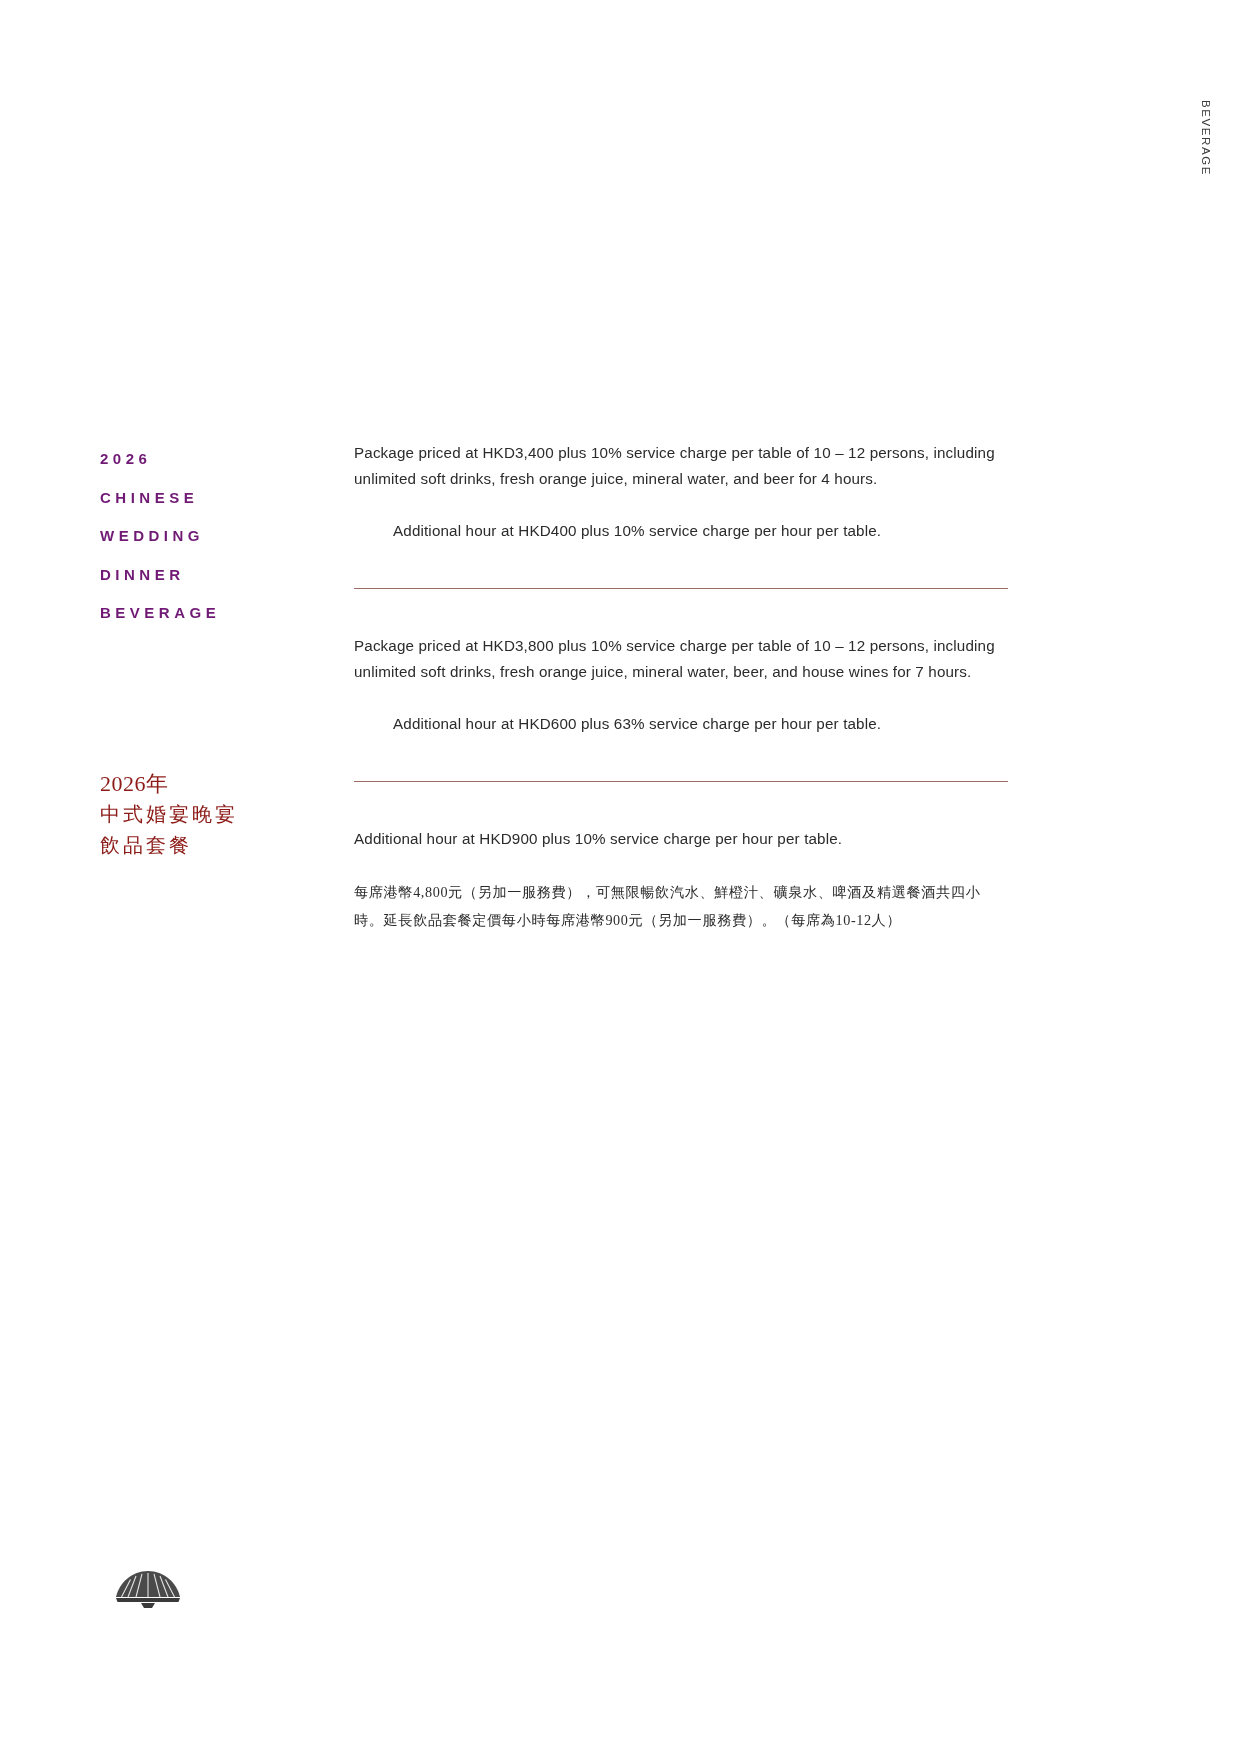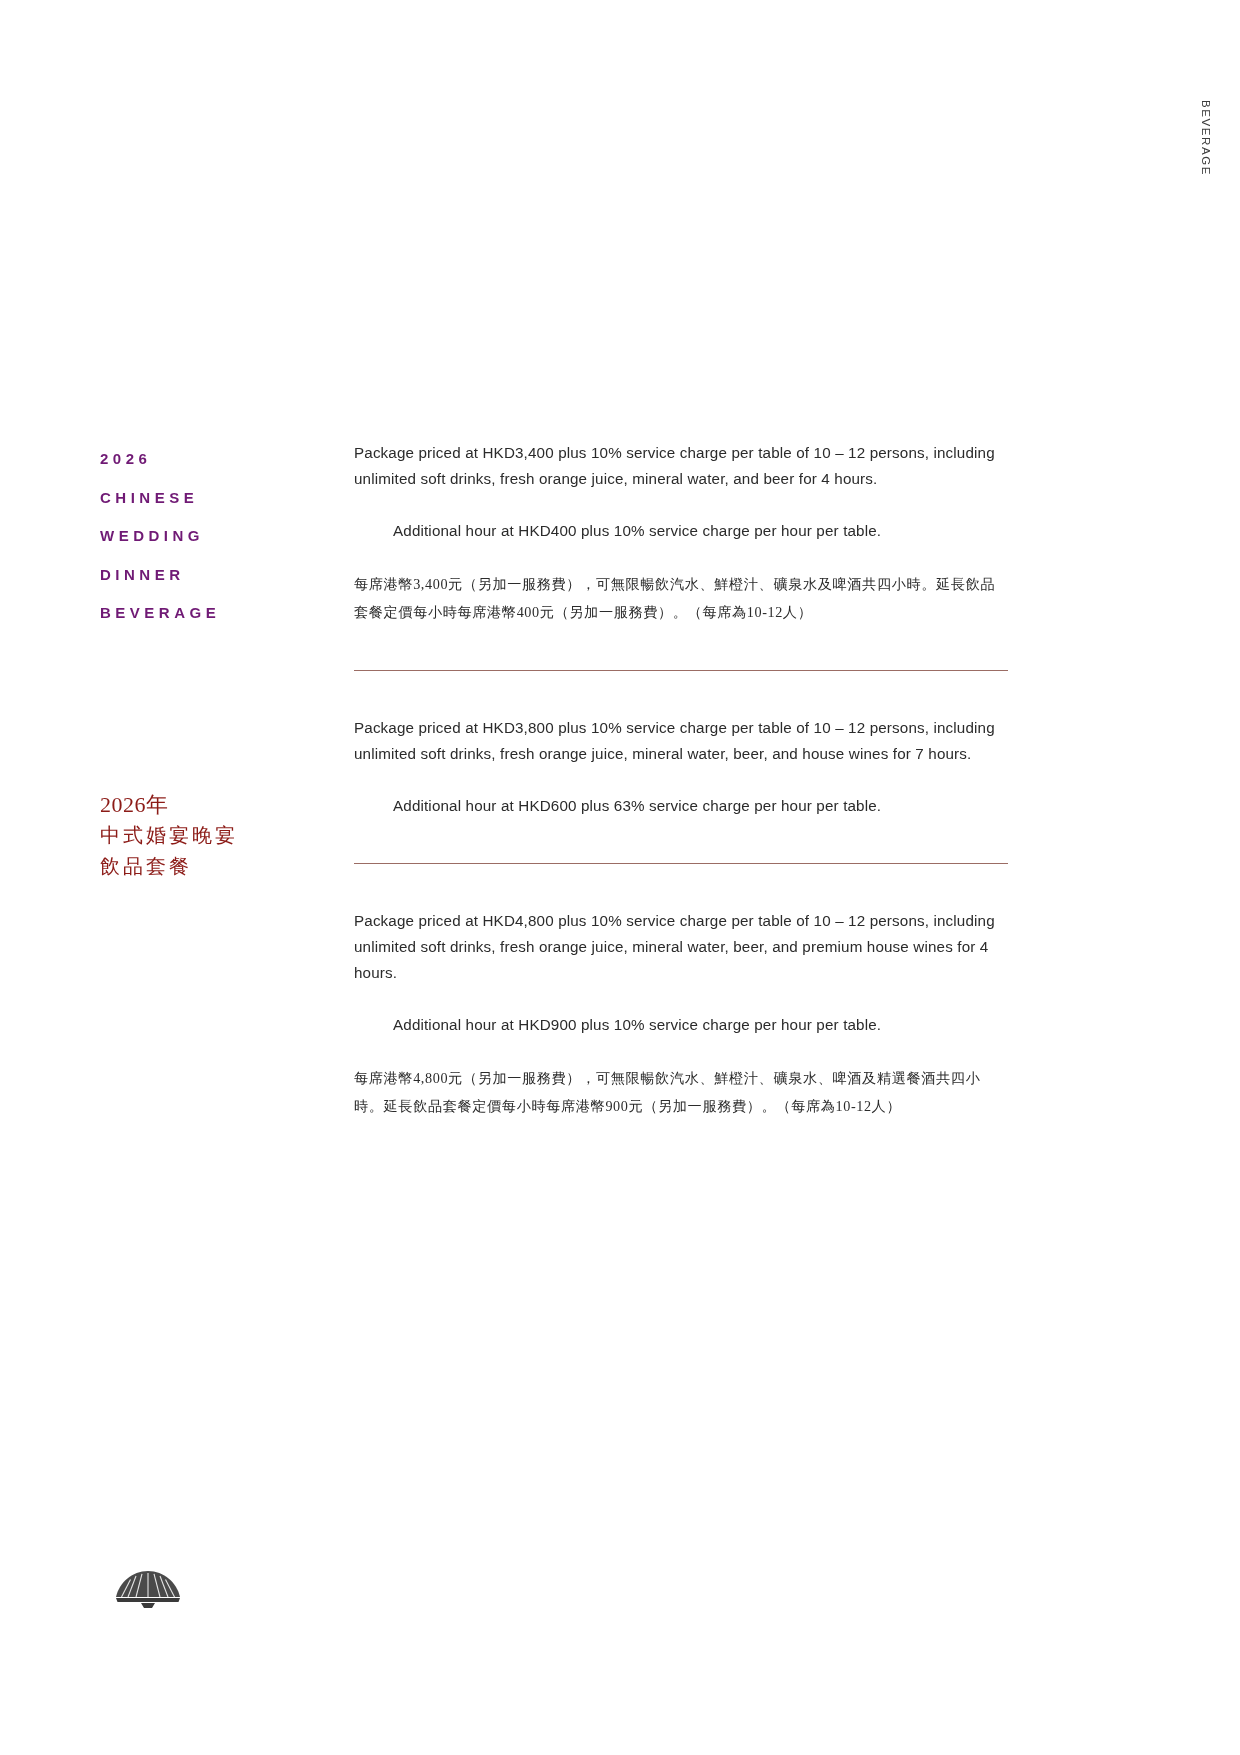--- a/index.html
+++ b/index.html
@@ -50,21 +50,21 @@
     font-size: 15px;
     font-weight: bold;
     letter-spacing: 4.5px;
     line-height: 38.5px;
     font-family: Liberation Sans, sans-serif;
   }
 
   .title-zh-block {
     position: absolute;
     left: 100px;
-    top: 789px;
+    top: 768px;
     width: 240px;
     color: #8c1b17;
     font-family: "Liberation Serif", serif;
   }
   .title-zh-year {
     font-size: 22px;
     line-height: 31px;
     letter-spacing: 0.5px;
   }
   .title-zh-line {
@@ -143,34 +143,32 @@
     <div class="title-zh-year">2026年</div>
     <div class="title-zh-line">中式婚宴晚宴</div>
     <div class="title-zh-line">飲品套餐</div>
   </div>
 
   <div class="right-col">
 
     <div class="block">
       <p class="en">Package priced at HKD3,400 plus 10% service charge per table of 10 – 12 persons, including unlimited soft drinks, fresh orange juice, mineral water, and beer for 4 hours.</p>
       <p class="en">Additional hour at HKD400 plus 10% service charge per hour per table.</p>
-      <p class="zh">每席港幣3,400元（另加一服務費），可無限暢飲汽水、鮮橙汁、礦泉水及啤酒共四小時。延長飲品套餐定價每小時每席港幣400元（另加一服務費）。（每席為10-12人）</p>
     </div>
 
     <div class="divider"></div>
 
     <div class="block">
       <p class="en">Package priced at HKD3,800 plus 10% service charge per table of 10 – 12 persons, including unlimited soft drinks, fresh orange juice, mineral water, beer, and house wines for 7 hours.</p>
       <p class="en">Additional hour at HKD600 plus 63% service charge per hour per table.</p>
     </div>
 
     <div class="divider"></div>
 
     <div class="block">
-      <p class="en">Package priced at HKD4,800 plus 10% service charge per table of 10 – 12 persons, including unlimited soft drinks, fresh orange juice, mineral water, beer, and premium house wines for 4 hours.</p>
       <p class="en">Additional hour at HKD900 plus 10% service charge per hour per table.</p>
       <p class="zh">每席港幣4,800元（另加一服務費），可無限暢飲汽水、鮮橙汁、礦泉水、啤酒及精選餐酒共四小時。延長飲品套餐定價每小時每席港幣900元（另加一服務費）。（每席為10-12人）</p>
     </div>
 
   </div>
 
   <div class="footer-logo">
     <svg viewBox="0 0 80 46" width="80" height="46" aria-hidden="true">
       <g fill="#3a3a3a">
         <path d="M40 4 C24 4 11 16 8 30 L72 30 C69 16 56 4 40 4 Z" fill="#4a4a4a"></path>

